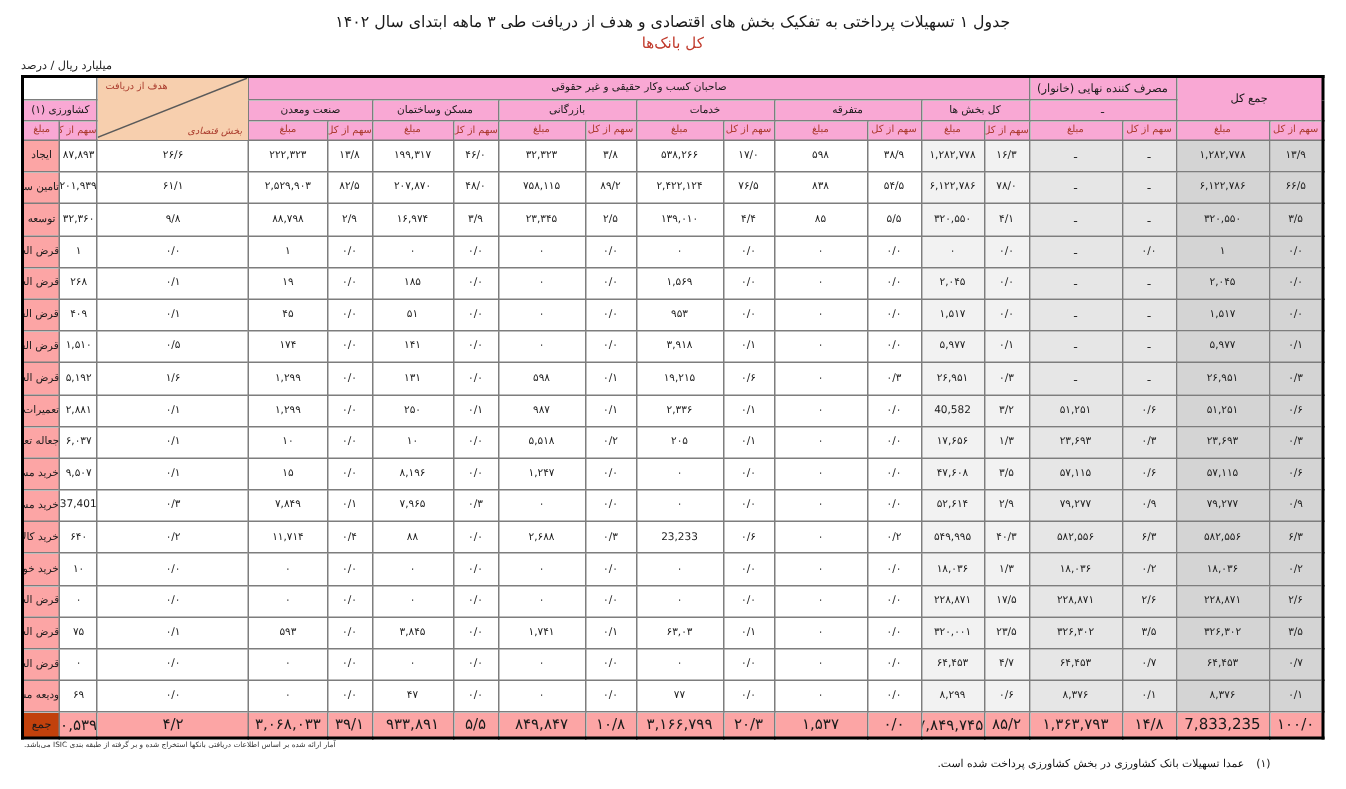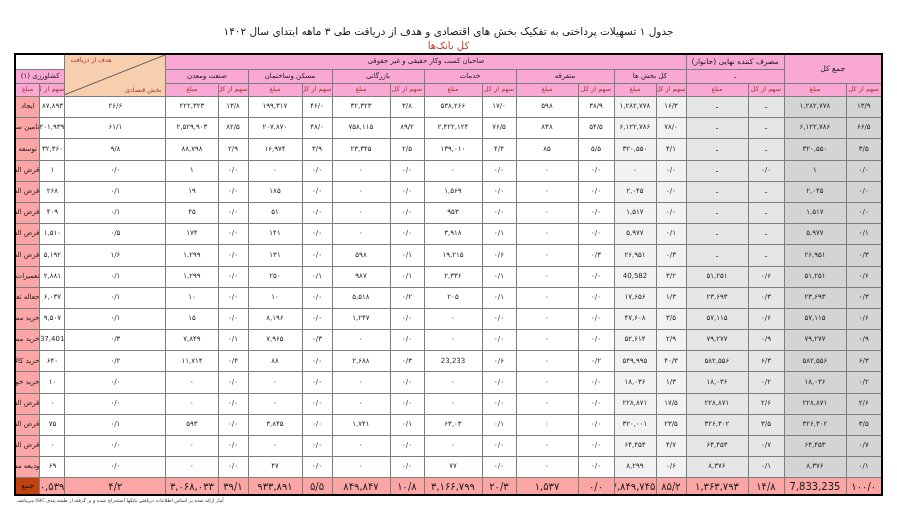--- a/index.html
+++ b/index.html
@@ -7,21 +7,21 @@
   body{
     width:897px;height:526px;
     background:#ffffff;
     font-family:"DejaVu Sans","Liberation Sans",sans-serif;
     direction:rtl;
     overflow:hidden;
   }
   .page{position:relative;width:897px;height:526px;box-sizing:border-box;}
 
   
-  .title-area{padding-top:24px;text-align:center;}
+  .title-area{padding-top:8px;text-align:center;}
   .title-main{
     font-size:10.5px;color:#1a1a1a;letter-spacing:0;line-height:14px;
     font-weight:400;
   }
   .title-sub{
     font-size:10px;color:#c0392b;line-height:14px;margin-top:1px;font-weight:400;
   }
   .unit-line{
     text-align:left;
     font-size:7.5px;color:#222;
@@ -66,21 +66,21 @@
   .corner{
     background:#f7cfae;
     position:relative;
     padding:0;
   }
   .corner .diag{
     position:absolute;inset:0;
   }
   .corner .lbl-a{
     position:absolute;right:4px;bottom:2px;
-    font-size:6.4px;color:#a9392b;
+    font-size:6.4px;color:#a9392b;font-style:italic;
   }
   .corner .lbl-b{
     position:absolute;left:5px;top:2px;
     font-size:6.4px;color:#a9392b;
   }
 
   
   tr.drow td{height:20.2px;}
   td.rowlabel{
     text-align:right;
@@ -127,20 +127,23 @@
 </head>
 <body>
 
 <div class="page">
 
   <div class="title-area">
     <div class="title-main">جدول ۱   تسهیلات پرداختی به تفکیک بخش های اقتصادی و هدف از دریافت طی ۳ ماهه ابتدای سال ۱۴۰۲</div>
     <div class="title-sub">کل بانک‌ها</div>
   </div>
 
+  <div class="unit-line">
+    <span>میلیارد ریال / درصد</span>
+  </div>
 
   <div class="tbl-wrap">
     <table class="main">
       <colgroup>
         <col style="width:36px">
           <col style="width:62px">
         <col style="width:36px">
           <col style="width:62px">
         <col style="width:30px">
           <col style="width:42px">
@@ -602,14 +605,17 @@
             <td>۳,۰۶۸,۰۳۳</td>
             <td>۴/۲</td>
             <td>۳۳۰,۵۳۹</td>
             <td class="rowlabel">جمع</td>
           </tr>
         </tbody>
     </table>
   </div>
 
   <div class="fn1">آمار ارائه شده بر اساس اطلاعات دریافتی بانکها استخراج شده و بر گرفته از طبقه بندی ISIC می‌باشد.</div>
+  <div class="fn2">
+    <span class="mark">(۱)</span><span>عمدا تسهیلات بانک کشاورزی در بخش کشاورزی پرداخت شده است.</span>
+  </div>
 
 </div>
 
 </body></html>

